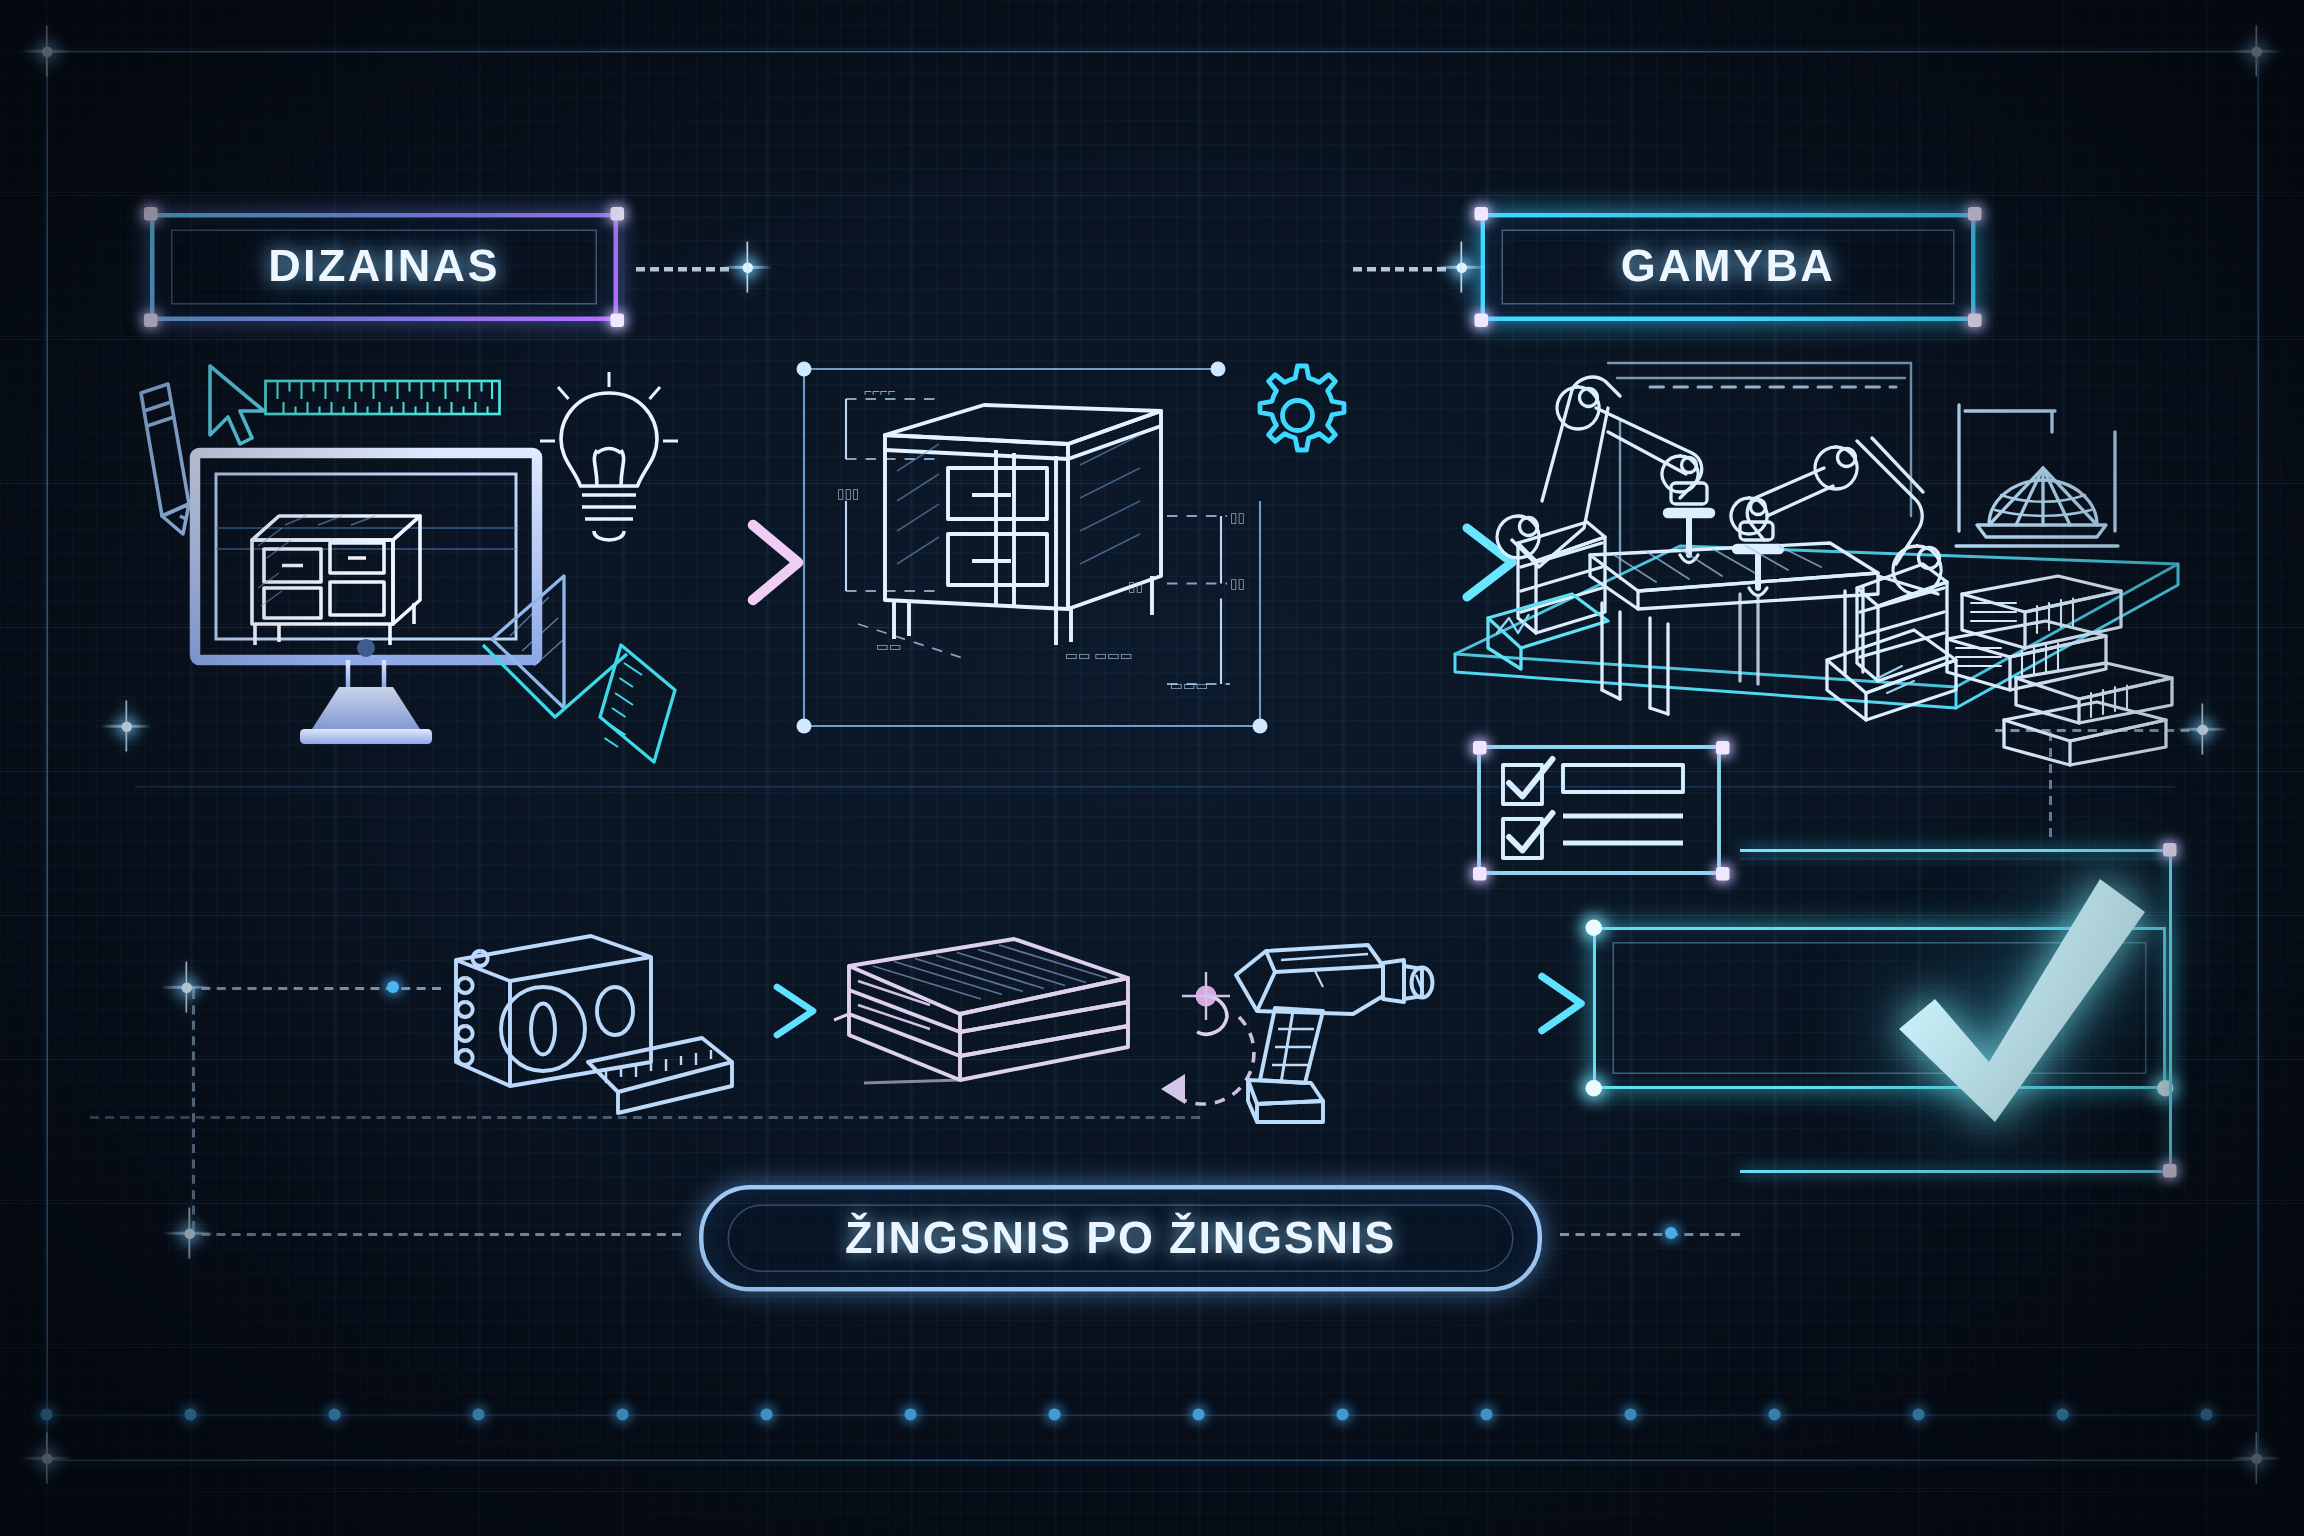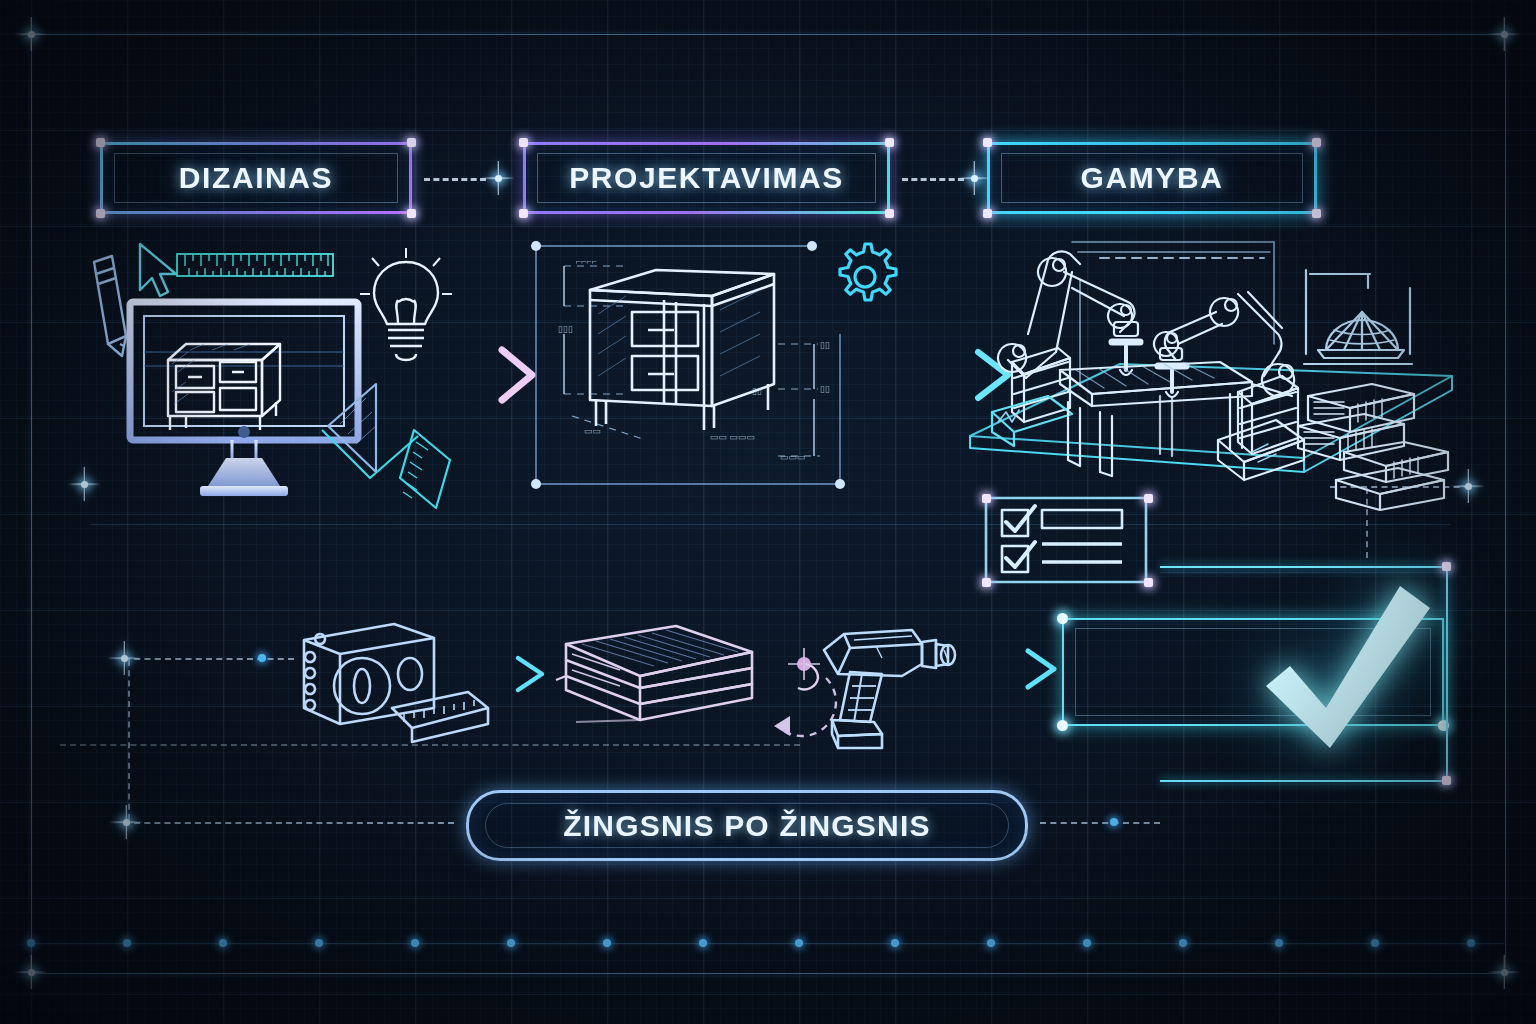--- a/index.html
+++ b/index.html
@@ -215,29 +215,20 @@
   <div class="stage-box" id="box-dizainas" style="left:100px;top:142px;width:312px;height:72px;">
     <div class="outer"></div>
       <div class="inner"></div>
     <i class="box-corner bc-tl"></i>
       <i class="box-corner bc-tr"></i>
     <i class="box-corner bc-bl"></i>
       <i class="box-corner bc-br"></i>
     <span class="label">DIZAINAS</span>
   </div>
 
-  <div class="stage-box" id="box-projektavimas" style="left:523px;top:142px;width:367px;height:72px;">
-    <div class="outer"></div>
-      <div class="inner"></div>
-    <i class="box-corner bc-tl"></i>
-      <i class="box-corner bc-tr"></i>
-    <i class="box-corner bc-bl"></i>
-      <i class="box-corner bc-br"></i>
-    <span class="label">PROJEKTAVIMAS</span>
-  </div>
 
   <div class="stage-box" id="box-gamyba" style="left:987px;top:142px;width:330px;height:72px;">
     <div class="outer"></div>
       <div class="inner"></div>
     <i class="box-corner bc-tl"></i>
       <i class="box-corner bc-tr"></i>
     <i class="box-corner bc-bl"></i>
       <i class="box-corner bc-br"></i>
     <span class="label">GAMYBA</span>
   </div>

